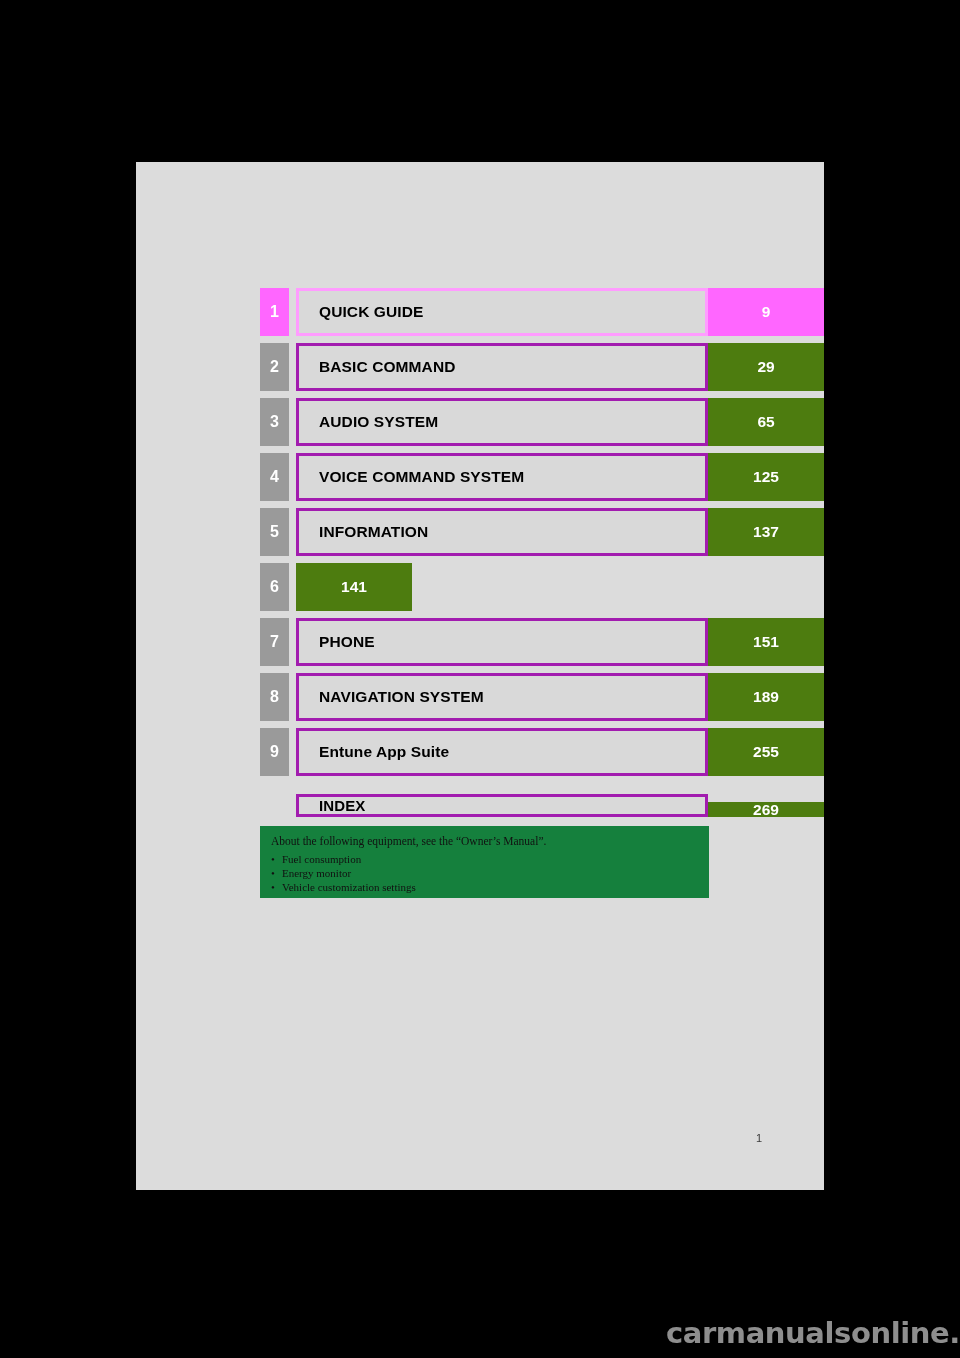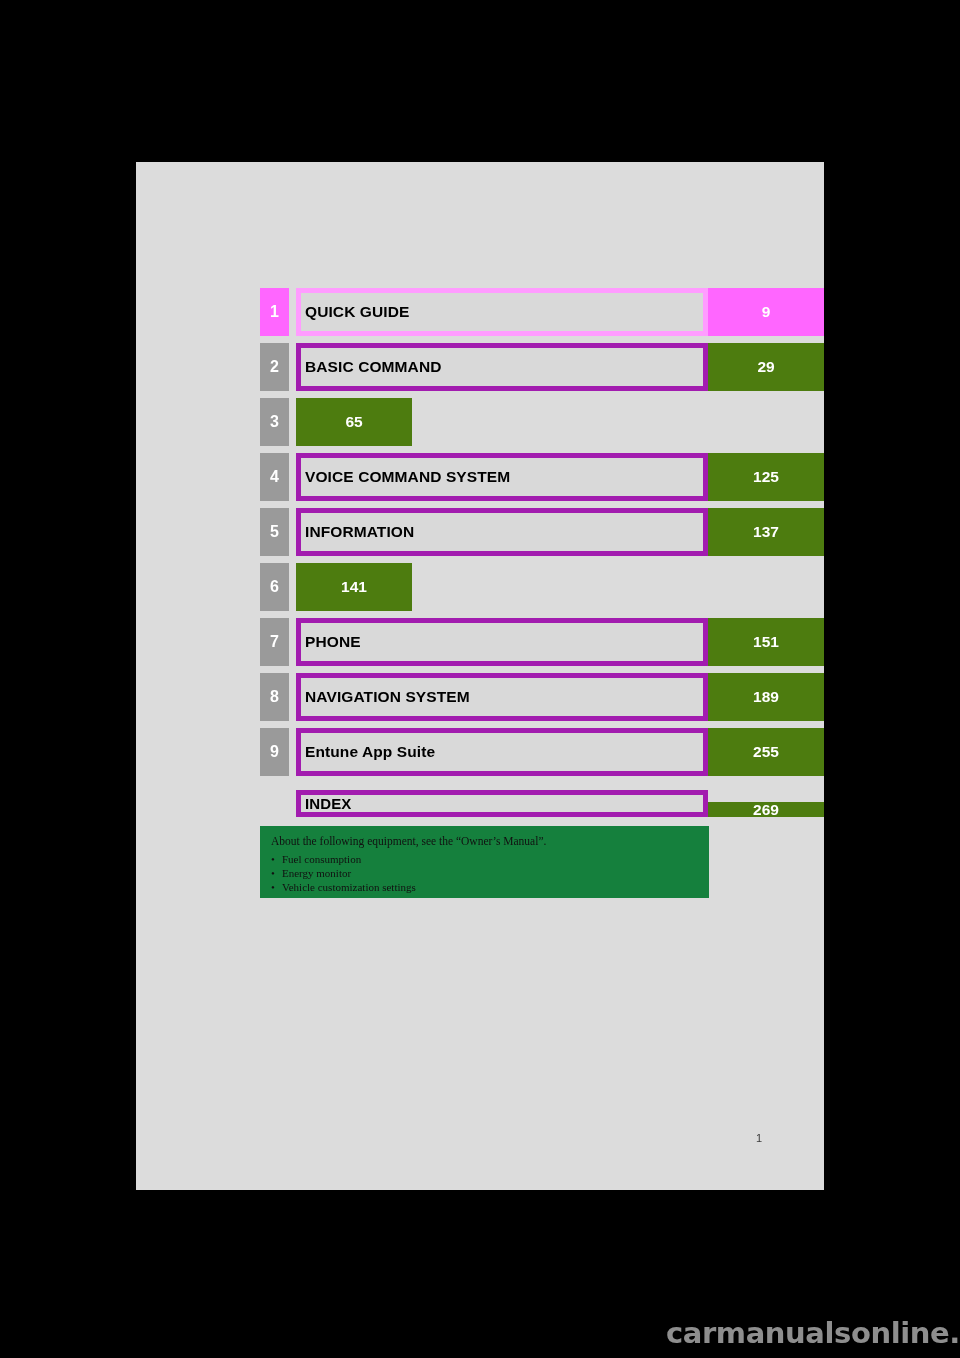--- a/index.html
+++ b/index.html
@@ -71,24 +71,24 @@
 
   
   .chapter-gap {
     flex: 0 0 7px;
   }
 
   
   .chapter-title {
     flex: 1 1 auto;
     background: #d9d9d9;
-    border: 5px solid #a21caf;
+    border: 3px solid #a21caf;
     display: flex;
     align-items: center;
-    padding-left: 4px;
+    padding-left: 20px;
     color: #000000;
     font-size: 15.5px;
     font-weight: bold;
     letter-spacing: 0.1px;
     white-space: nowrap;
   }
 
   .chapter-row.highlight .chapter-title {
     border-color: #ff9cff;
   }
@@ -192,20 +192,21 @@
       <div class="chapter-row">
         <div class="chapter-num">2</div>
         <div class="chapter-gap"></div>
         <div class="chapter-title">BASIC COMMAND</div>
         <div class="chapter-page">29</div>
       </div>
 
       <div class="chapter-row">
         <div class="chapter-num">3</div>
         <div class="chapter-gap"></div>
+        <div class="chapter-title">AUDIO SYSTEM</div>
         <div class="chapter-page">65</div>
       </div>
 
       <div class="chapter-row">
         <div class="chapter-num">4</div>
         <div class="chapter-gap"></div>
         <div class="chapter-title">VOICE COMMAND SYSTEM</div>
         <div class="chapter-page">125</div>
       </div>
 

